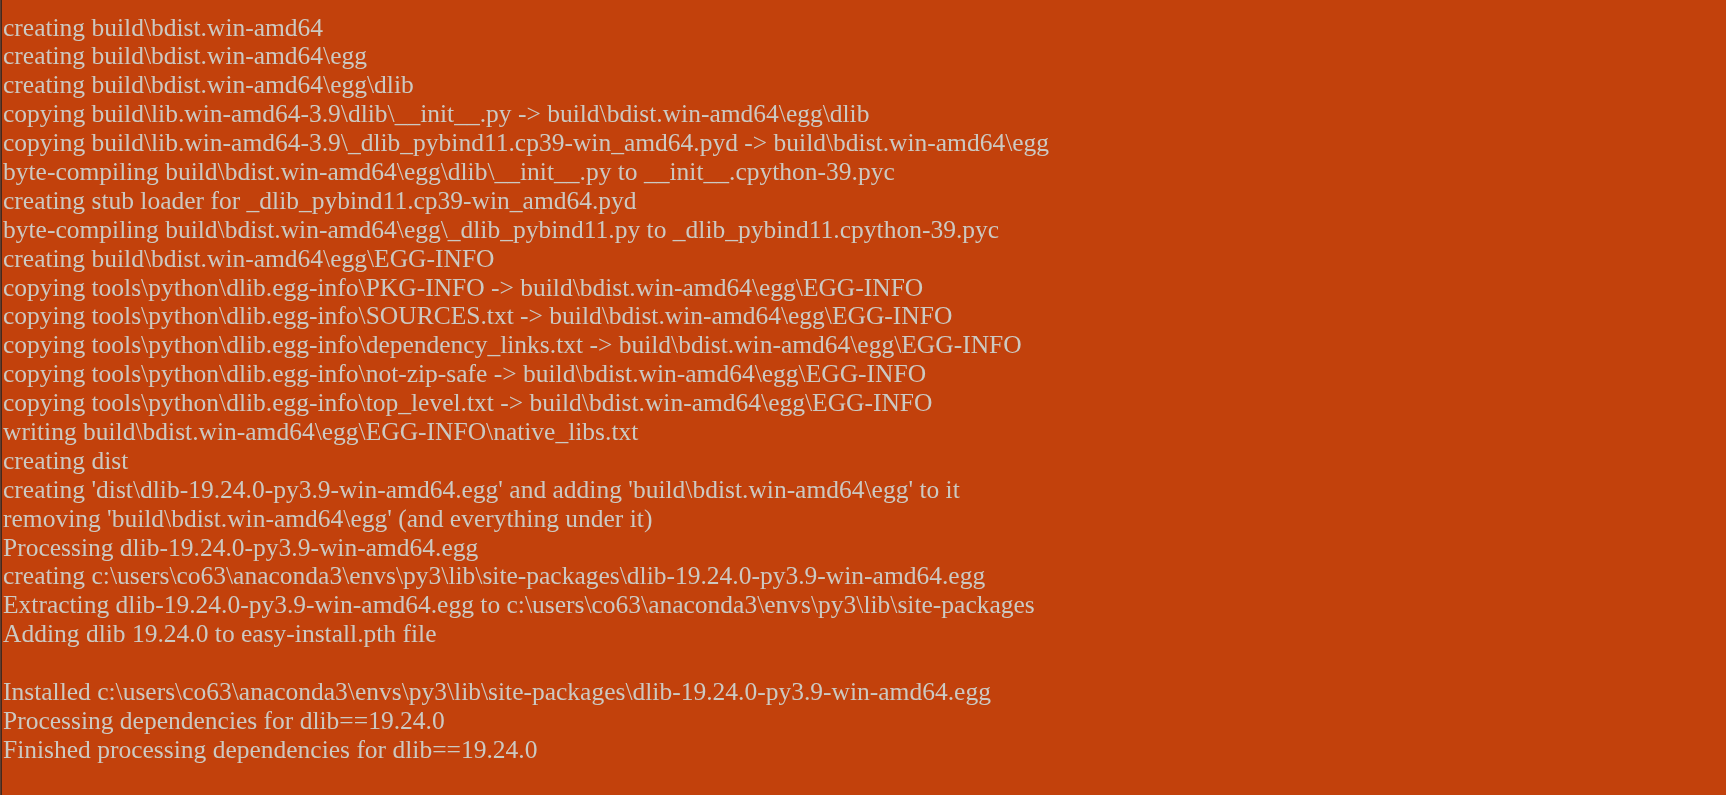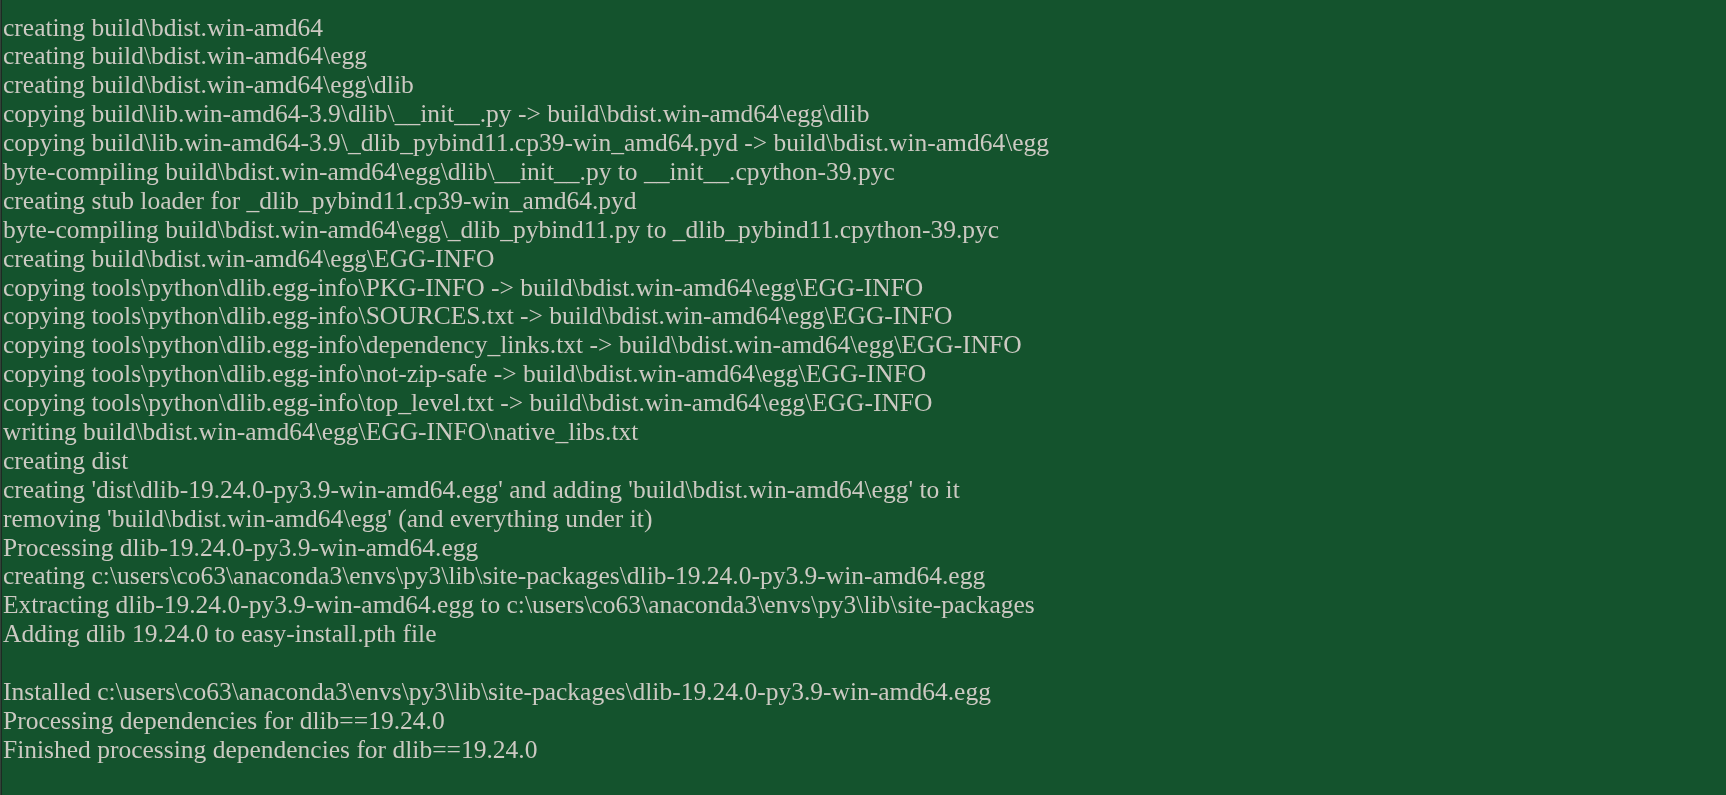--- a/index.html
+++ b/index.html
@@ -5,21 +5,21 @@
 <style>
   html, body {
     margin: 0;
     padding: 0;
     background: #0c0c0c;
   }
   #terminal-window {
     position: relative;
     width: 1726px;
     height: 795px;
-    background: #14532d;
+    background: #c2410c;
     overflow: hidden;
     box-sizing: border-box;
   }
   
   #left-edge-line {
     position: absolute;
     left: 0;
     top: 0;
     width: 2px;
     height: 100%;

